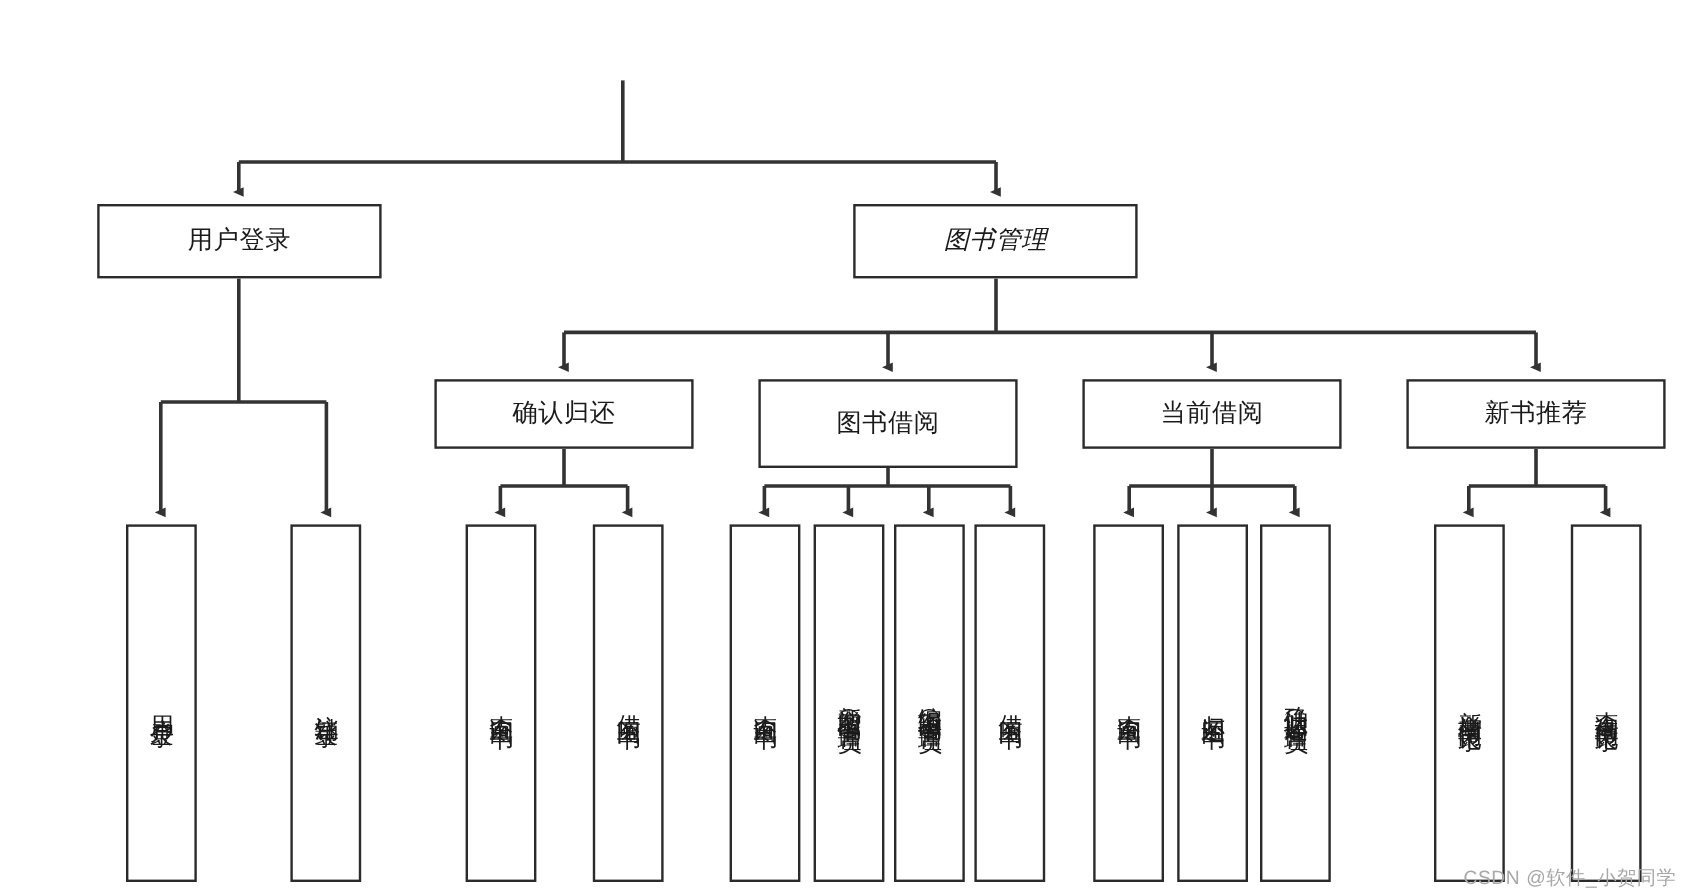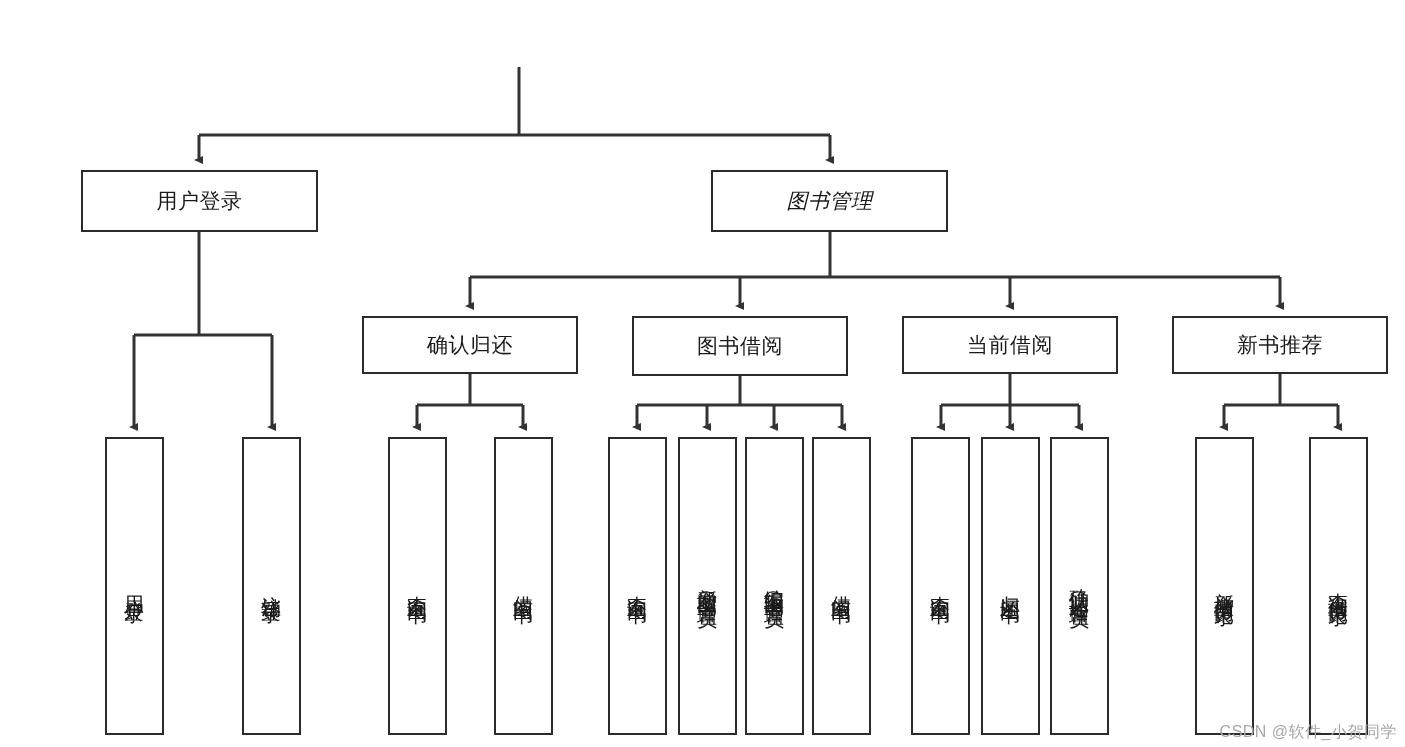--- a/index.html
+++ b/index.html
@@ -136,21 +136,21 @@
   </div>
 
   <div class="node horizontal" style="left:711px; top:170px; width:237px; height:62px;font-style:italic;">
     <span class="node-label">图书管理</span>
   </div>
 
   <div class="node horizontal" style="left:362px; top:316px; width:216px; height:58px;">
     <span class="node-label">确认归还</span>
   </div>
 
-  <div class="node horizontal" style="left:632px; top:316px; width:216px; height:60px;">
+  <div class="node horizontal" style="left:632px; top:316px; width:216px; height:74px;">
     <span class="node-label">图书借阅</span>
   </div>
 
   <div class="node horizontal" style="left:902px; top:316px; width:216px; height:58px;">
     <span class="node-label">当前借阅</span>
   </div>
 
   <div class="node horizontal" style="left:1172px; top:316px; width:216px; height:58px;">
     <span class="node-label">新书推荐</span>
   </div>

